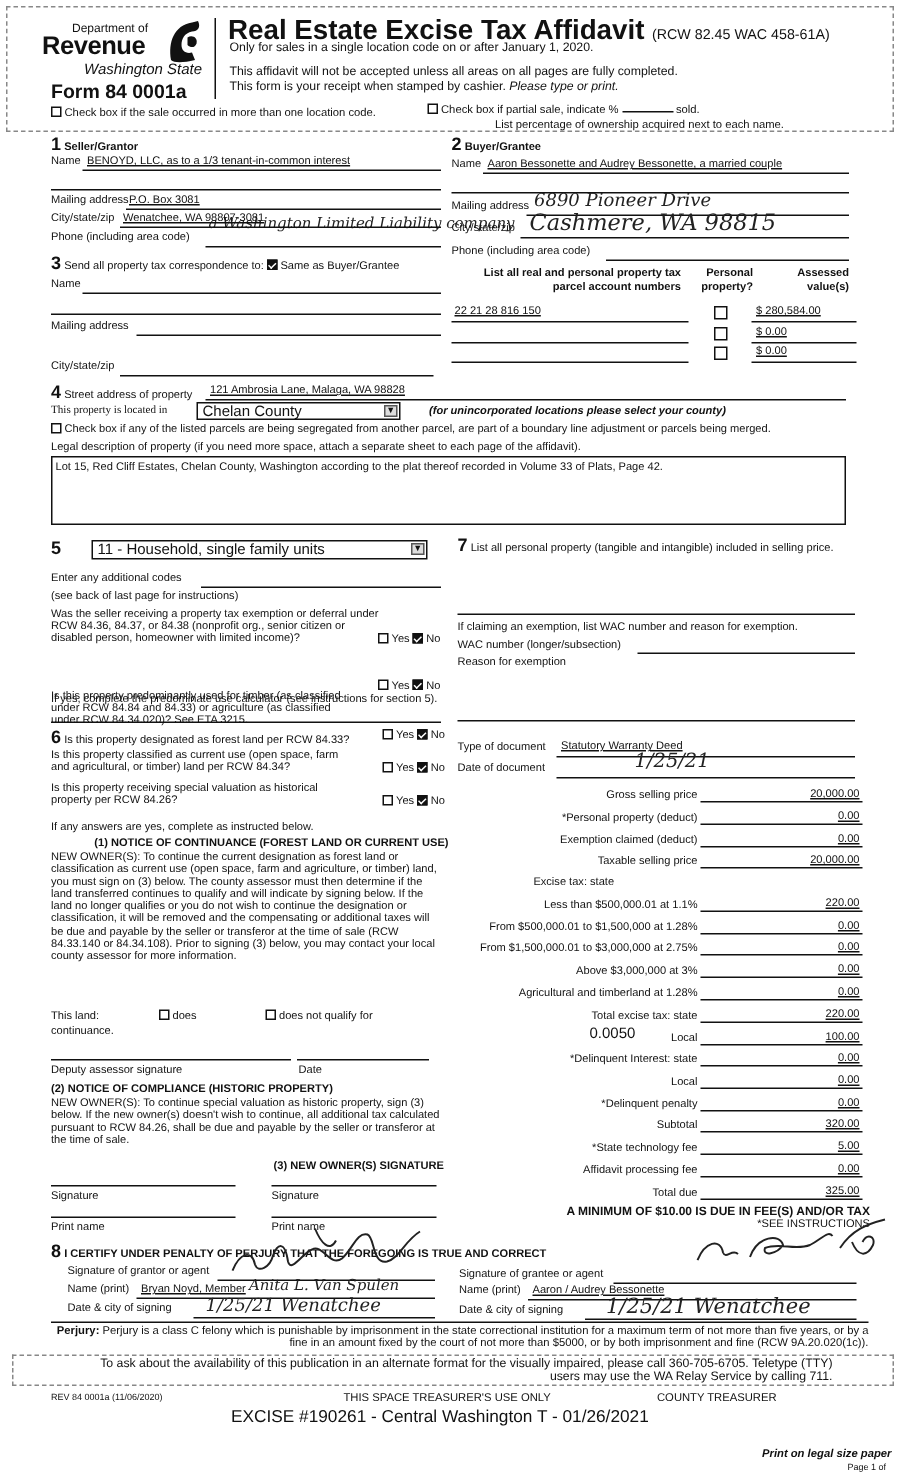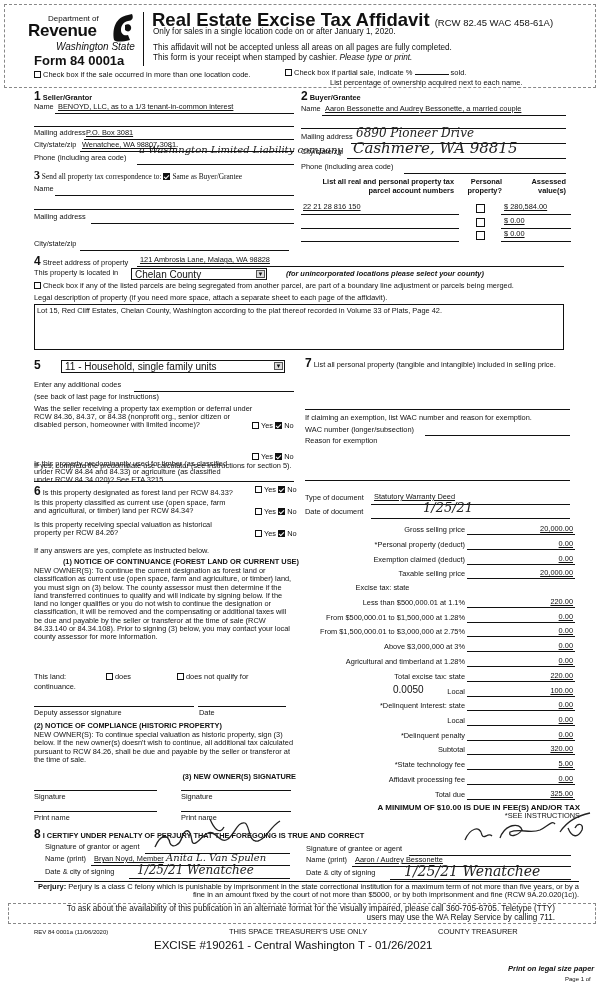--- a/index.html
+++ b/index.html
@@ -83,21 +83,21 @@
 <div class="abs" style="left:34px;top:141px;width:260px;height:11px;">
   <span>City/state/zip</span>
   <span class="row-line" style="left:46px;right:0;bottom:0;"></span>
   <span class="val" style="position:absolute;left:48px;top:0;">Wenatchee, WA  98807-3081</span>
 </div>
 <div class="abs" style="left:34px;top:154px;width:260px;height:11px;">
   <span>Phone (including area code)</span>
   <span class="row-line" style="left:103px;right:0;bottom:0;"></span>
 </div>
 
-<div class="abs" style="left:34px;top:169px;white-space:nowrap;font-family:Liberation Serif, serif;">
+<div class="abs" style="left:34px;top:169px;white-space:nowrap;">
   <span class="secnum">3</span>
   <span>Send all property tax correspondence to:</span>
   <span class="cb checked"></span><span>Same as Buyer/Grantee</span>
 </div>
 <div class="abs" style="left:34px;top:185px;width:260px;height:11px;">
   <span>Name</span>
   <span class="row-line" style="left:21px;right:0;bottom:0;"></span>
 </div>
 <div class="abs" style="left:34px;top:199px;width:260px;height:11px;border-bottom:1px solid #111;"></div>
 <div class="abs" style="left:34px;top:213px;width:260px;height:11px;">
@@ -157,21 +157,21 @@
   <span class="val" style="position:absolute;left:203px;top:0;">$ 0.00</span>
   <span class="row-line" style="left:200px;right:0;bottom:0;"></span>
 </div>
 
 <div class="abs" style="left:34px;top:255px;width:530px;height:12px;">
   <span class="secnum">4</span>
   <span>Street address of property</span>
   <span class="row-line" style="left:103px;right:0;bottom:0;"></span>
   <span class="val" style="position:absolute;left:106px;top:1px;">121 Ambrosia Lane, Malaga, WA 98828</span>
 </div>
-<div class="abs" style="left:34px;top:269px;white-space:nowrap;">
+<div class="abs" style="left:34px;top:269px;white-space:nowrap;font-family:Liberation Serif, serif;">
   <span style="vertical-align:middle;">This property is located in</span>
 </div>
 <div class="abs select-box" style="left:131px;top:268px;width:136px;">
   <span>Chelan County</span>
   <span class="select-arrow">▼</span>
 </div>
 <div class="abs" style="left:286px;top:270px;font-style:italic;font-weight:bold;white-space:nowrap;">(for unincorporated locations please select your county)</div>
 <div class="abs" style="left:34px;top:282px;white-space:nowrap;">
   <span class="cb"></span><span>Check box if any of the listed parcels are being segregated from another parcel, are part of a boundary line adjustment or parcels being merged.</span>
 </div>

